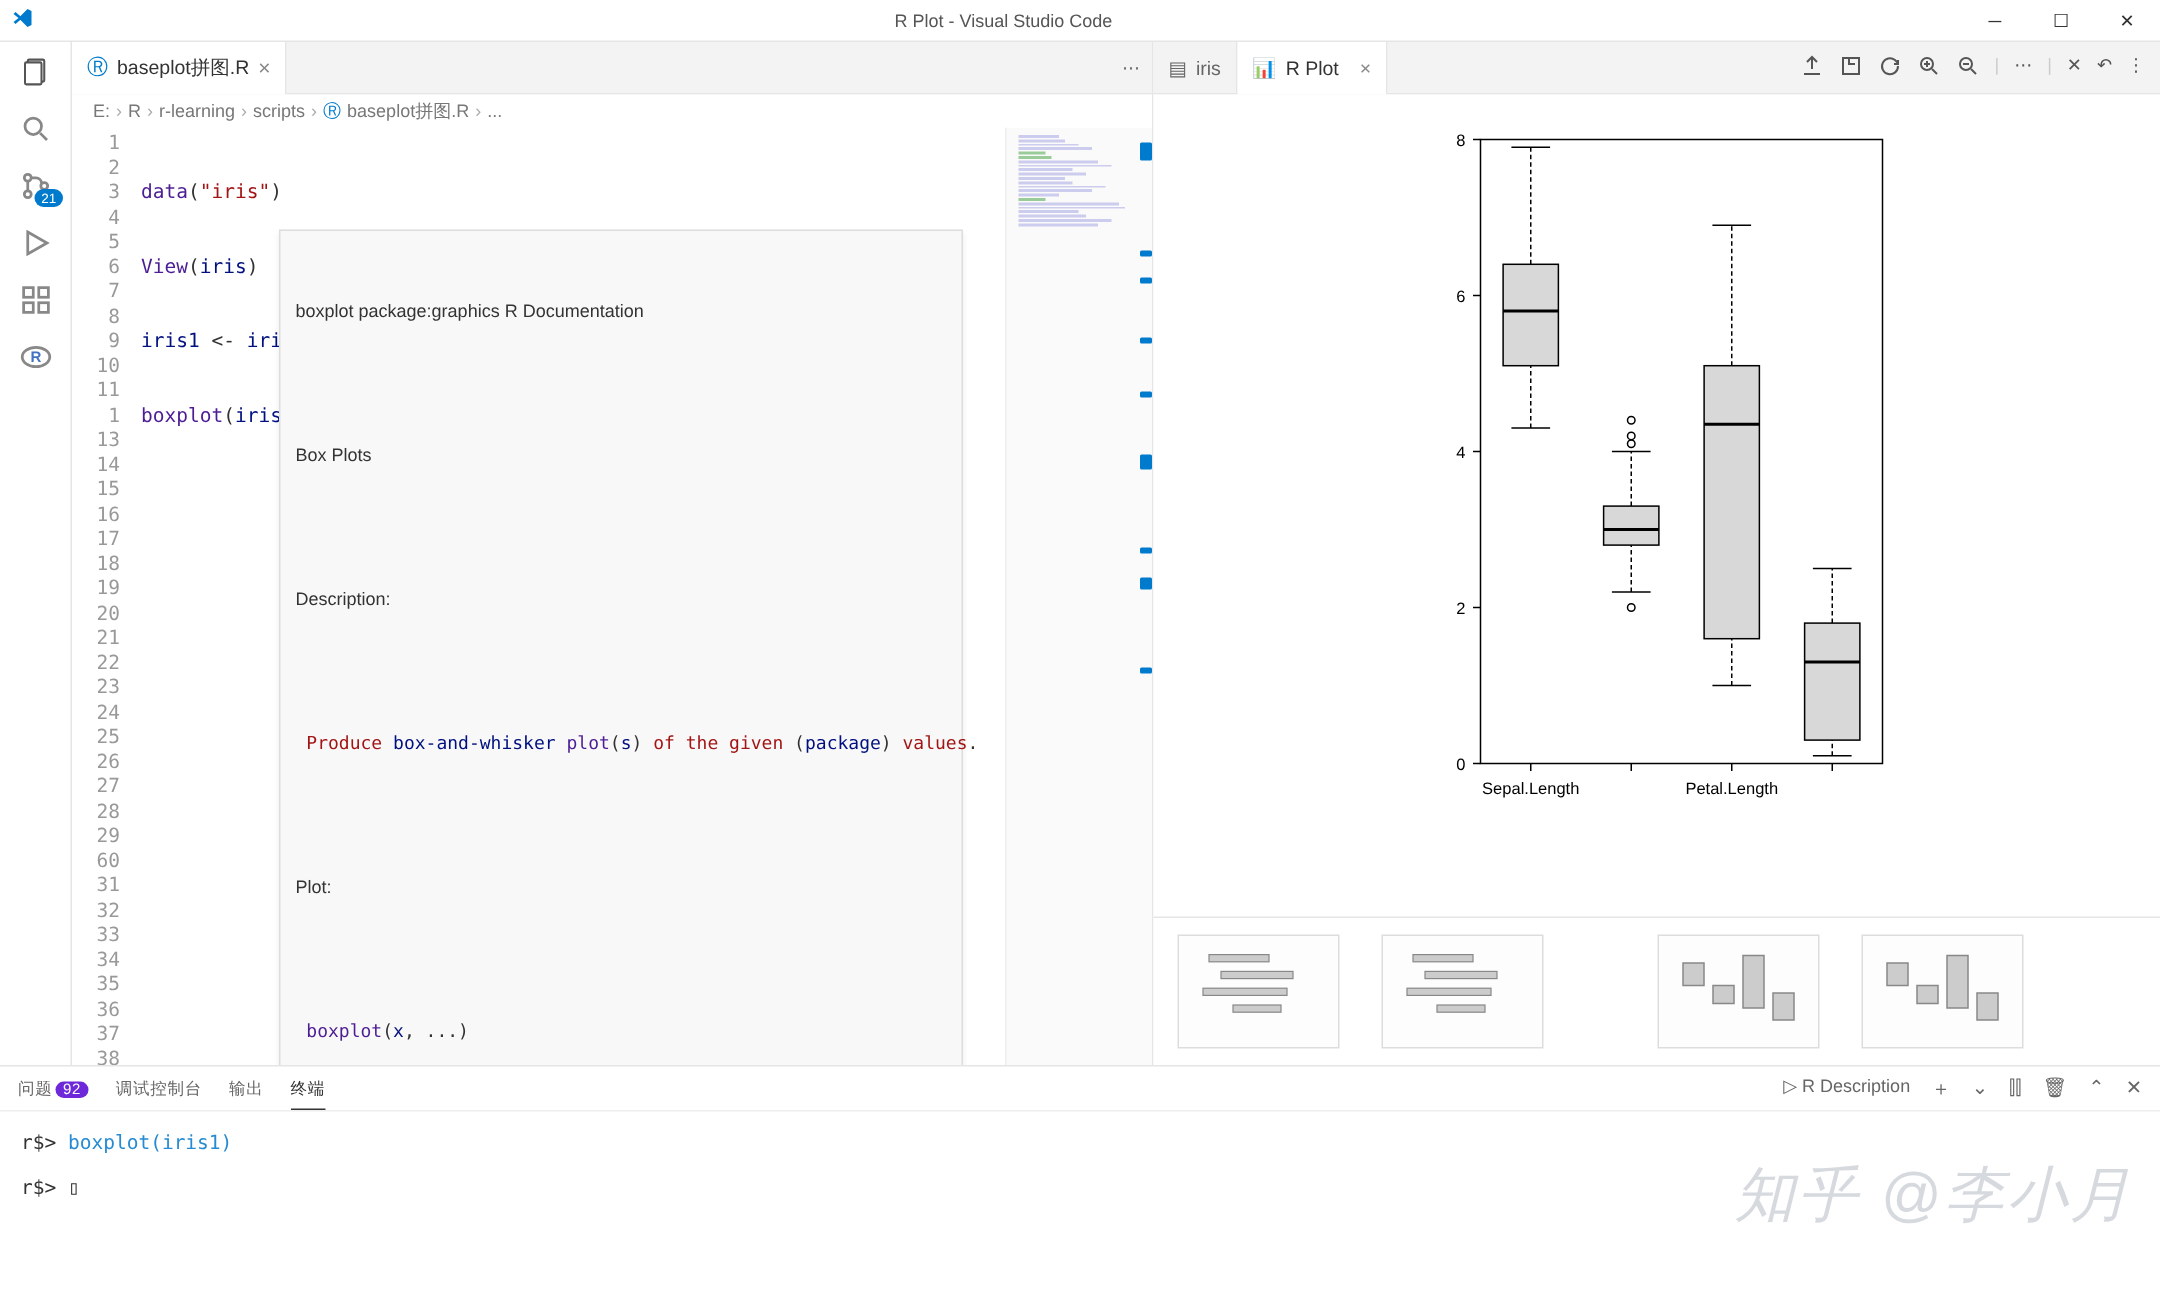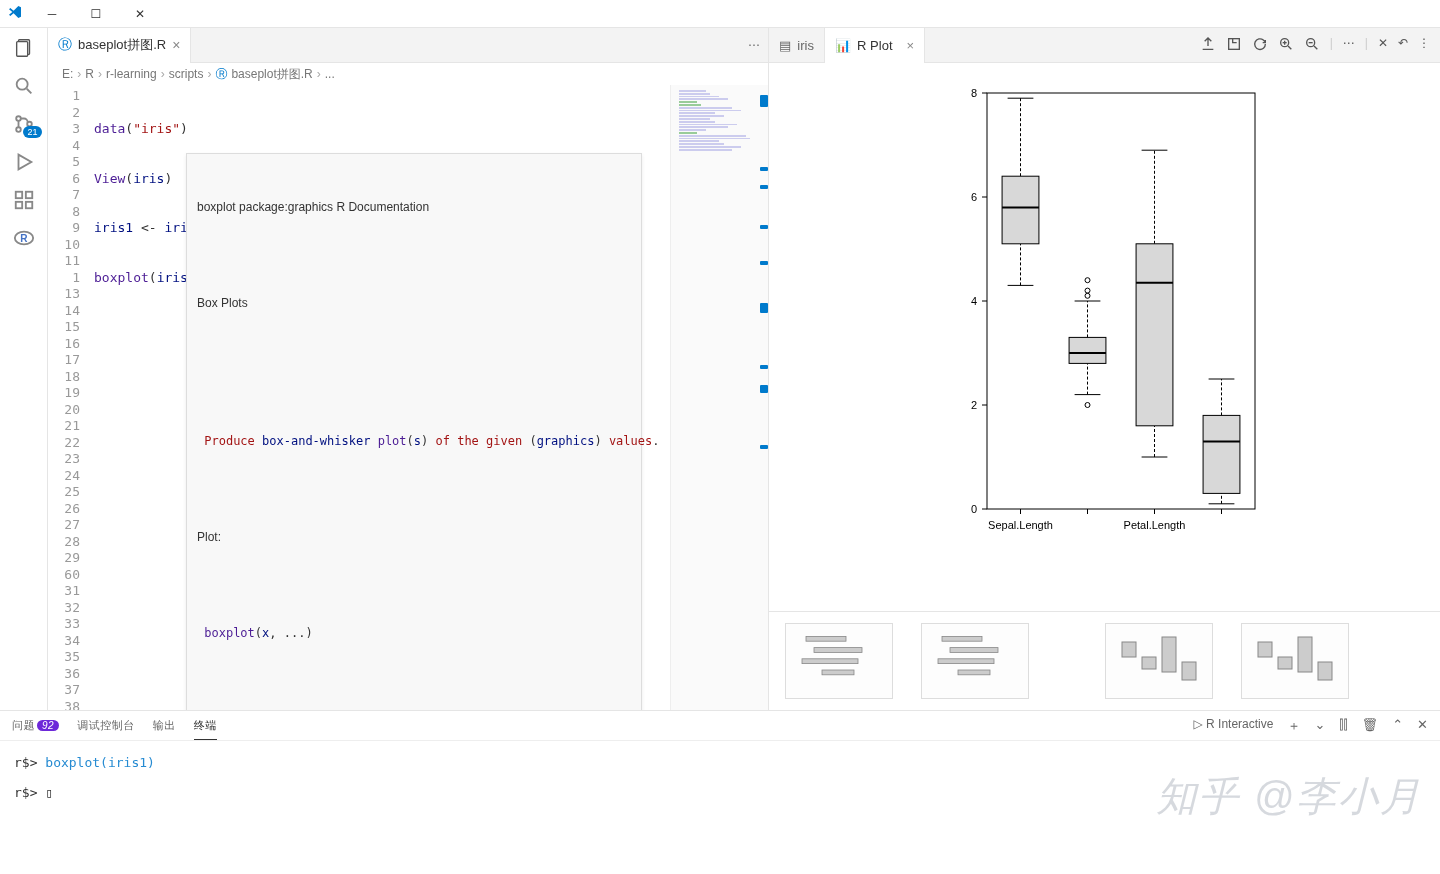--- a/index.html
+++ b/index.html
@@ -68,21 +68,21 @@
 .plot-view { flex: 1; background: #fff; display: flex; flex-direction: column; }
 .plot-main { flex: 1; display: flex; align-items: flex-start; justify-content: center; padding: 16px 0 0 0; border-bottom: 1px solid #e5e5e5; }
 .plot-thumbs { height: 98px; display: flex; align-items: center; gap: 28px; padding: 0 16px; }
 .thumb { width: 108px; height: 76px; border: 1px solid #ddd; background: #fdfdfd; position: relative; }
 
 
 .bottom-panel { height: 164px; border-top: 1px solid #e5e5e5; display: flex; flex-direction: column; }
 .panel-tabs { display: flex; align-items: center; height: 30px; padding: 0 12px; gap: 18px; font-size: 11px; color: #666; border-bottom: 1px solid #eee; position: relative; }
 .panel-tabs .ptab { cursor: pointer; letter-spacing: 0.5px; }
 .panel-tabs .ptab.active { color: #333; border-bottom: 1px solid #333; padding-bottom: 6px; margin-bottom: -7px; }
-.panel-tabs .pbadge { background: #6d28d9; color: #fff; font-size: 10px; border-radius: 8px; padding: 0 5px; margin-left: 2px; font-style: italic; }
+.panel-tabs .pbadge { background: #6d28d9; color: #fff; font-size: 10px; border-radius: 8px; padding: 0 5px; margin-left: 2px; }
 .panel-tabs .spacer2 { flex: 1; }
 .panel-tabs .ptools { display: flex; gap: 14px; color: #666; font-size: 13px; }
 .panel-tabs .r-interactive { font-size: 12px; }
 
 .terminal { flex: 1; padding: 10px 14px; font-family: Consolas, monospace; font-size: 13px; line-height: 24px; color: #333; }
 .terminal .prompt { color: #333; }
 .terminal .tk-cmd { color: #268bd2; }
 
 
 .watermark { position: absolute; right: 18px; bottom: 50px; color: rgba(180,185,195,0.55); font-size: 40px; font-style: italic; font-weight: 300; letter-spacing: 2px; pointer-events: none; z-index: 100; }
@@ -92,20 +92,21 @@
 </style>
 </head>
 <body>
 
 <div class="titlebar">
   <div class="vscode-icon">
     <svg class="icon" viewBox="0 0 24 24">
         <path fill="#007acc" d="M17 3l-9 9 9 9 4-2V5l-4-2zM3 8l5 4-5 4 2 2 7-6-7-6-2 2z"></path>
       </svg>
   </div>
+  <div class="title">R Plot - Visual Studio Code</div>
   <div class="win-controls">
     <div>─</div>
     <div>☐</div>
     <div>✕</div>
   </div>
 </div>
 
 <div class="main">
 
   <div class="activity-bar">
@@ -256,22 +257,23 @@
         
         
         
 
         
         <div class="tooltip">
           <div>boxplot package:graphics R Documentation</div>
           <div style="height:6px;"></div>
           <div>Box Plots</div>
           <div style="height:6px;"></div>
+          <div>Description:</div>
           <div style="height:6px;"></div>
-          <div class="code-inline">&nbsp;<span class="tk-id">Produce</span> <span class="tk-var">box-and-whisker</span> <span class="tk-fn">plot</span>(<span class="tk-var">s</span>) <span class="tk-id">of the given</span> (<span class="tk-var">graphics</span>) <span class="tk-id">values</span>.</div>
+          <div class="code-inline">&nbsp;<span class="tk-id">Produce</span> <span class="tk-var">box-and-whisker</span> <span class="tk-fn">plot</span>(<span class="tk-var">s</span>) <span class="tk-id">of the given</span> (<span class="tk-var">package</span>) <span class="tk-id">values</span>.</div>
           <div style="height:6px;"></div>
           <div>Plot:</div>
           <div style="height:6px;"></div>
           <div class="code-inline">&nbsp;<span class="tk-fn">boxplot</span>(<span class="tk-var">x</span>, ...)</div>
           
           
           
           
           
         </div>
@@ -447,21 +449,21 @@
 </div>
 
 <div class="bottom-panel">
   <div class="panel-tabs">
     <span class="ptab"><span>问题</span><span class="pbadge">92</span></span>
     <span class="ptab">调试控制台</span>
     <span class="ptab">输出</span>
     <span class="ptab active">终端</span>
     <div class="spacer2"></div>
     <div class="ptools">
-      <span class="r-interactive">▷ <span>R Interactive</span></span>
+      <span class="r-interactive">▷ <span>R Description</span></span>
       <span>＋</span>
       <span>⌄</span>
       <span>⫿⫿</span>
       <span>🗑</span>
       <span>⌃</span>
       <span>✕</span>
     </div>
   </div>
   <div class="terminal">
     <div><span class="prompt">r$&gt;</span> <span class="tk-cmd">boxplot(iris1)</span></div>

